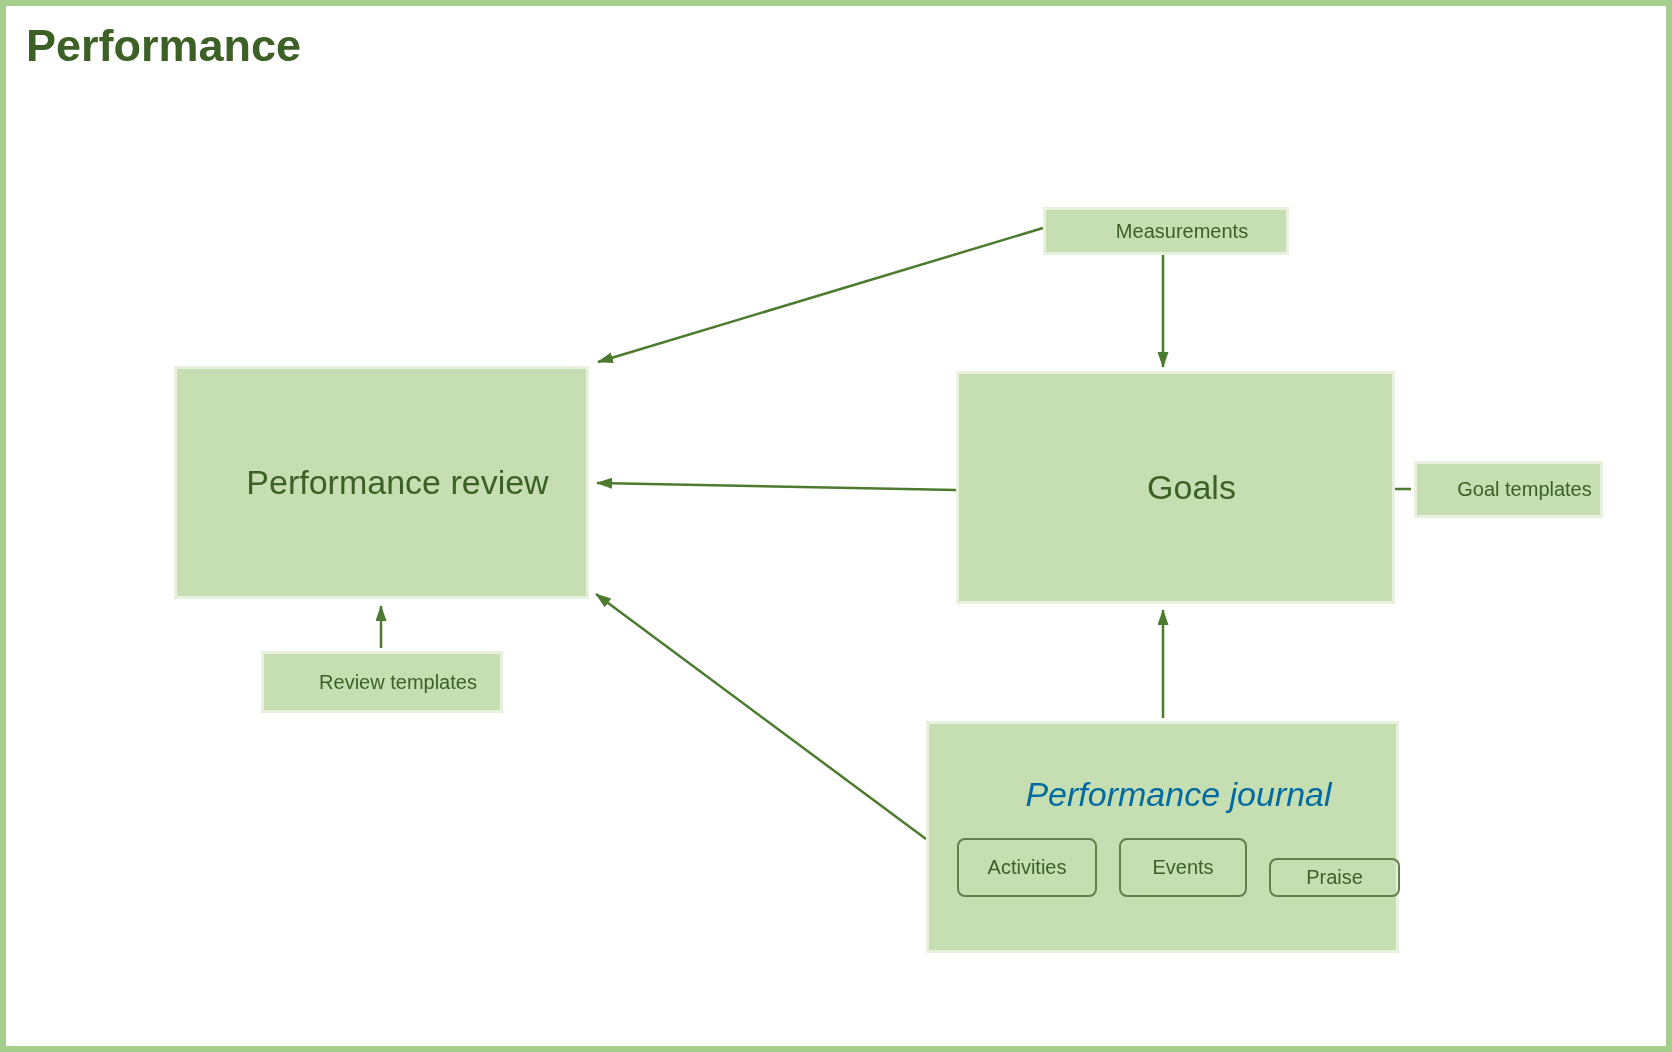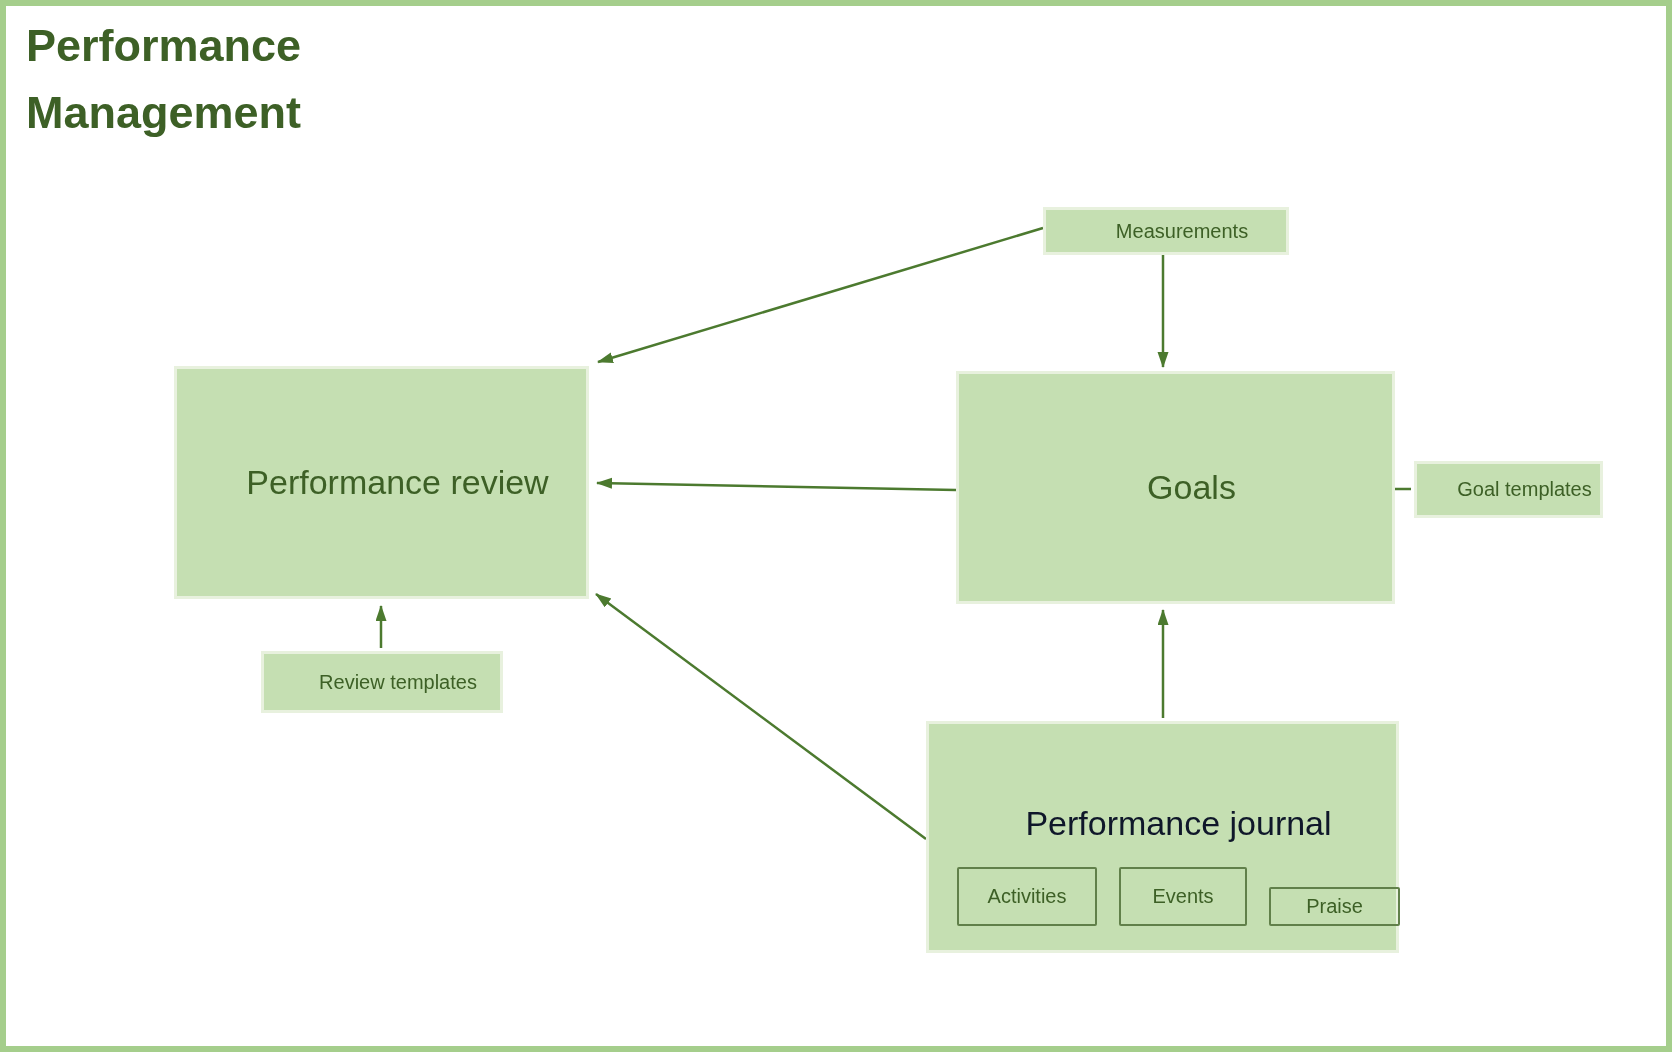--- a/index.html
+++ b/index.html
@@ -40,33 +40,34 @@
     padding-left: 32px;
   }
   .node-large { font-size: 34px; }
   .node-small { font-size: 20px; }
   .node-journal {
     flex-direction: column;
     justify-content: flex-start;
     align-items: center;
   }
   .journal-title {
-    margin-top: 80px;
+    margin-top: 51px;
     font-size: 34px;
-    color: #0f172a;
+    color: #0369a1;
+    font-style: italic;
   }
   .journal-row {
     display: flex;
     margin-top: 24px;
     gap: 22px;
   }
   .sub-box {
     box-sizing: border-box;
     border: 2px solid #61804a;
-    border-radius: 2px;
+    border-radius: 8px;
     background: transparent;
     color: #3d6026;
     font-size: 20px;
     padding: 6px 0;
     display: flex;
     align-items: center;
     justify-content: center;
   }
   .sub-activities { width: 140px; }
   .sub-events   { width: 128px; }
@@ -80,21 +81,20 @@
     pointer-events: none;
   }
 </style>
 </head>
 <body>
 
 <div class="canvas">
 
   <div class="page-title">
     <div>Performance</div>
-    <div>Management</div>
   </div>
 
   <svg class="connectors" viewBox="0 0 1672 1052" xmlns="http://www.w3.org/2000/svg">
     <defs>
       <marker id="arrow" markerUnits="userSpaceOnUse" markerWidth="18" markerHeight="13" refX="15" refY="5.5" orient="auto">
         <path d="M0,0 L16,5.5 L0,11 Z" fill="#4c7a2f"></path>
       </marker>
     </defs>
 
     <line x1="1037" y1="222" x2="592" y2="356" stroke="#4c7a2f" stroke-width="2.5" marker-end="url(#arrow)"></line>

